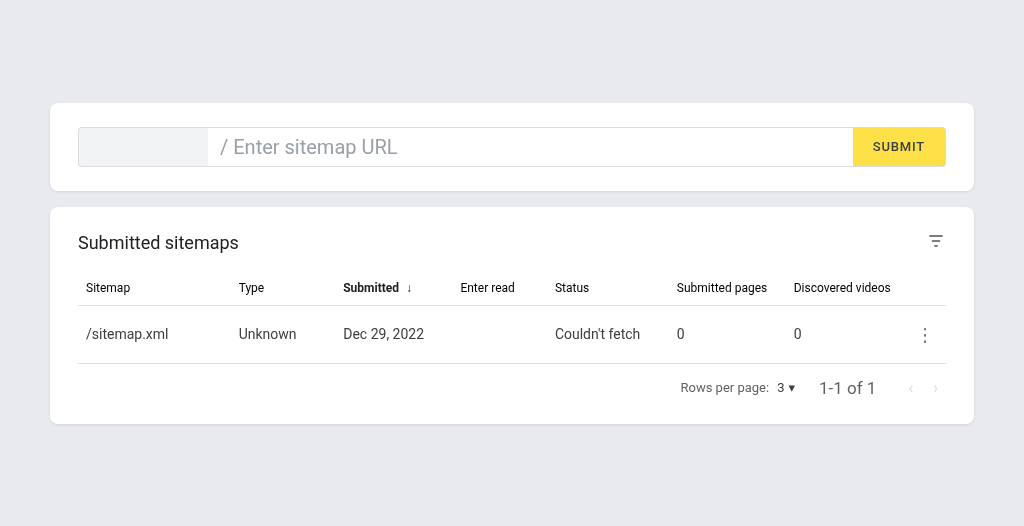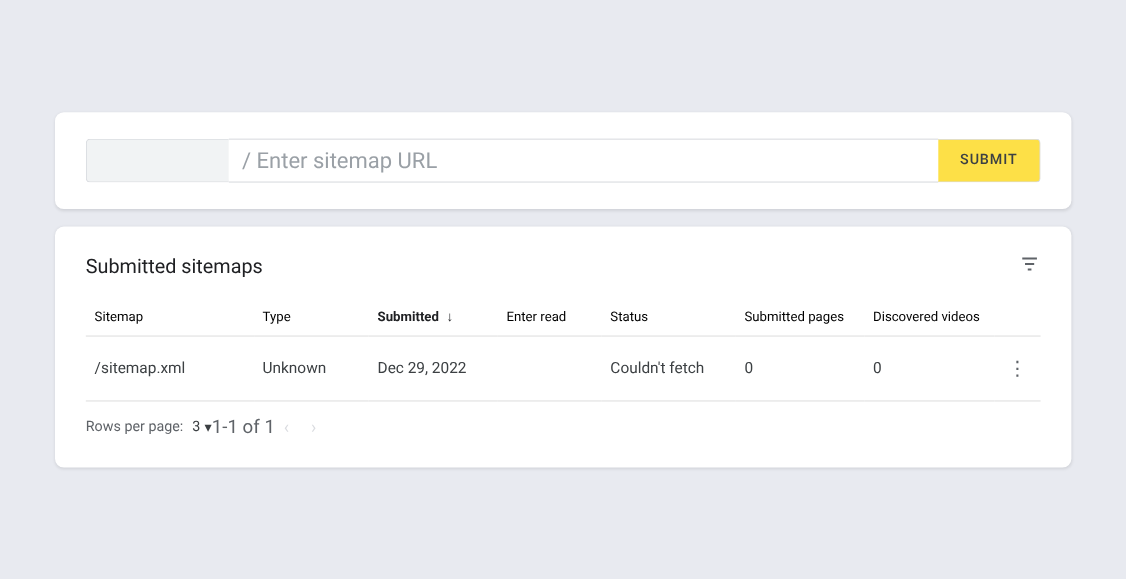--- a/index.html
+++ b/index.html
@@ -145,21 +145,23 @@
       margin-left: 4px;
     }
 
     .status-error {
       color: #d93025;
     }
 
     .pagination-row {
       display: flex;
       align-items: center;
+      justify-content: flex-end;
       padding-top: 12px;
+      gap: 24px;
       font-size: 13px;
       color: #5f6368;
     }
 
     .rows-per-page {
       display: flex;
       align-items: center;
       gap: 8px;
     }
 

